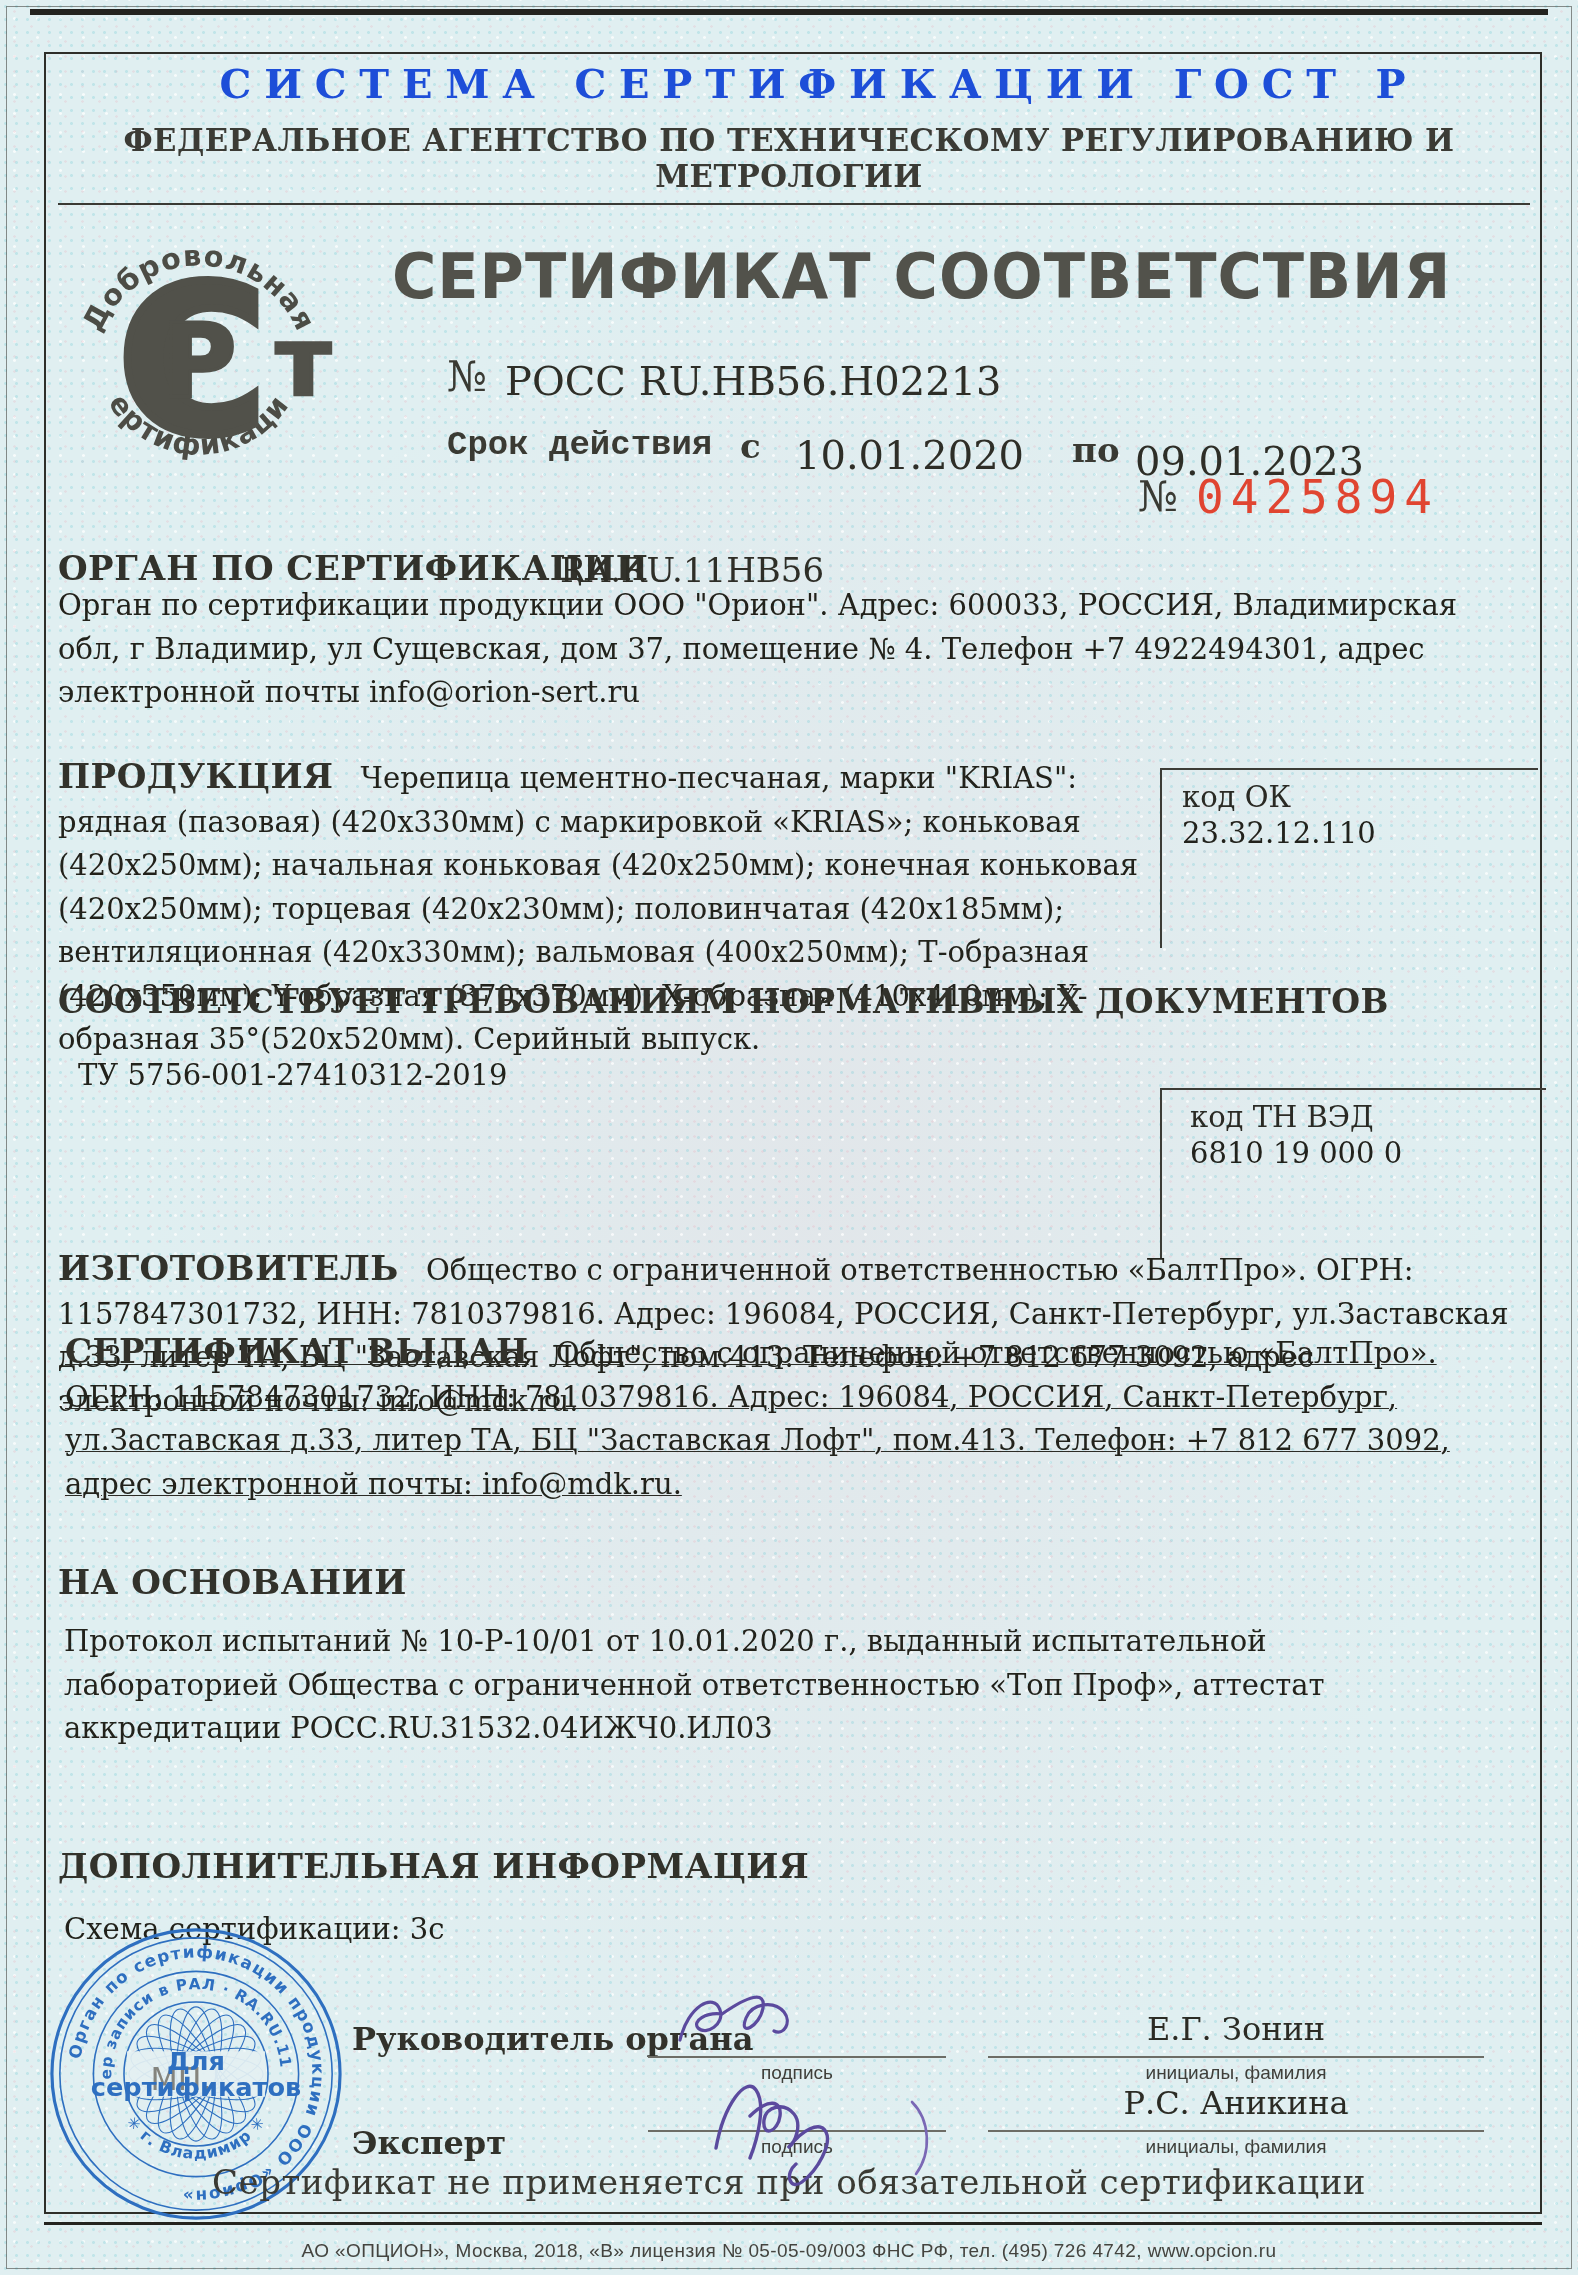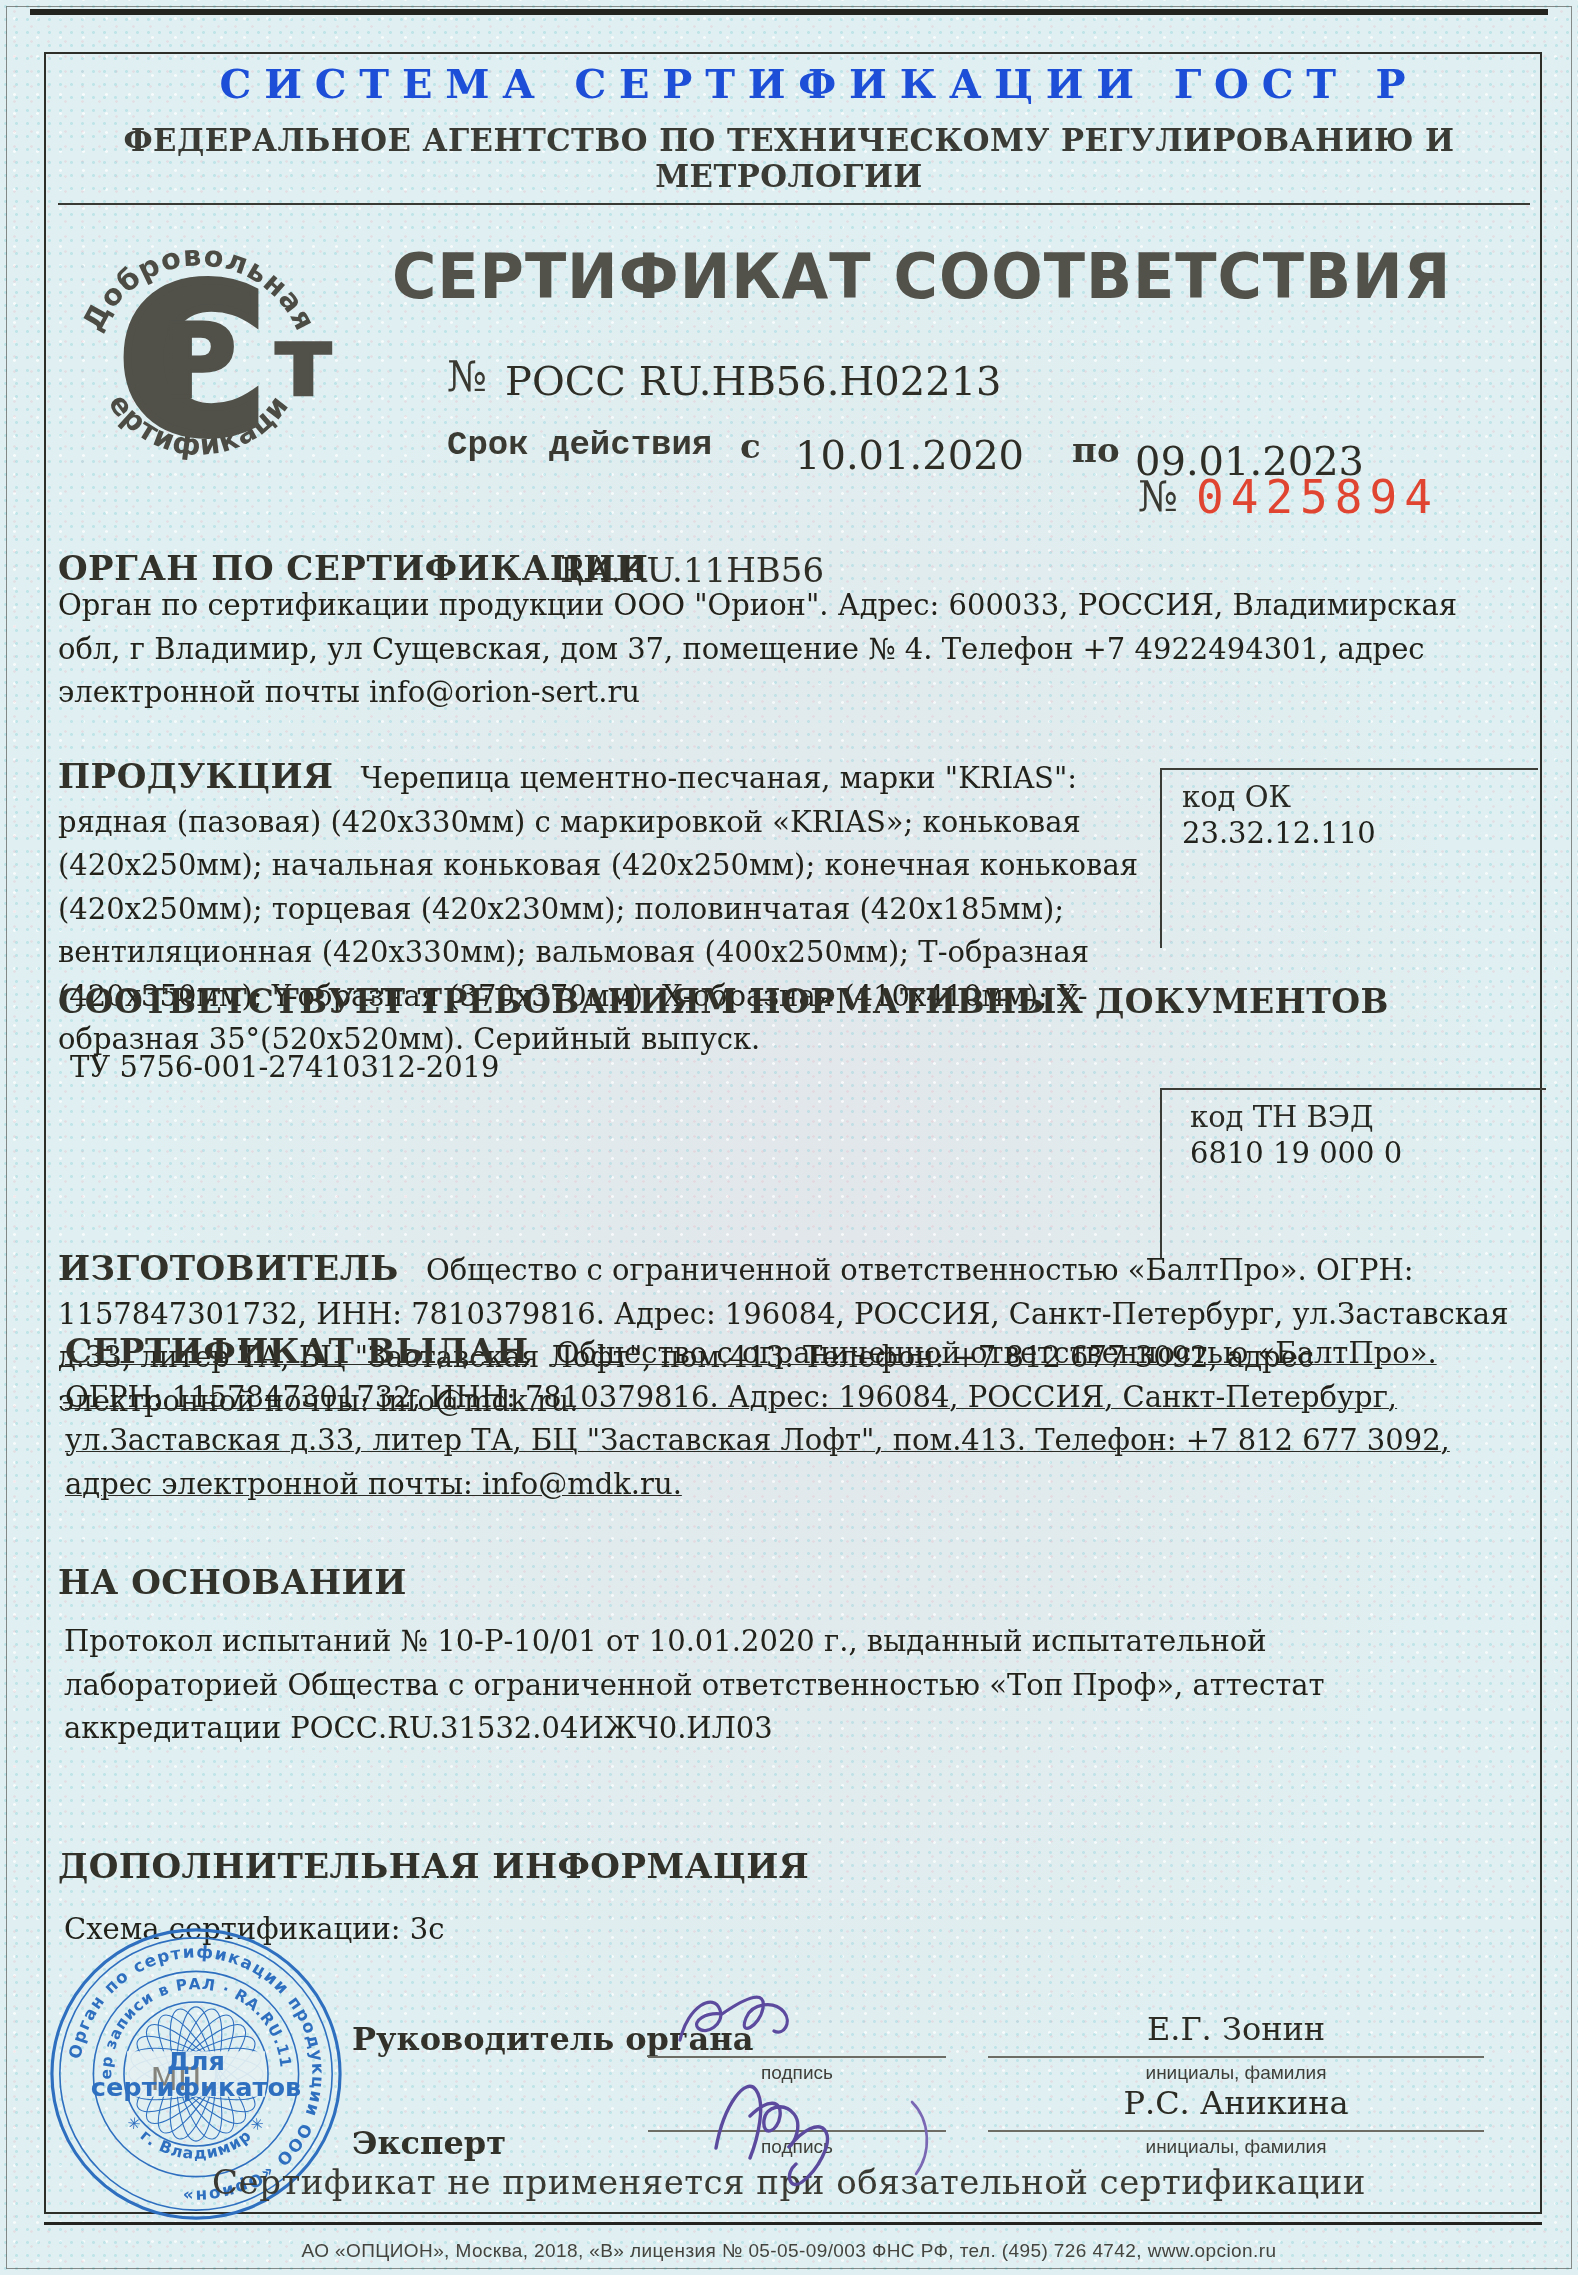--- a/index.html
+++ b/index.html
@@ -101,21 +101,21 @@
 <p class="abs flow" style="left:58px;top:756px;width:1108px;margin:0;">
   <span class="sec-label">ПРОДУКЦИЯ</span>
   <span class="bodytext">Черепица цементно-песчаная, марки "KRIAS": рядная (пазовая) (420х330мм) с маркировкой «KRIAS»; коньковая (420х250мм); начальная коньковая (420х250мм); конечная коньковая (420х250мм); торцевая (420х230мм); половинчатая (420х185мм); вентиляционная (420х330мм); вальмовая (400х250мм); Т-образная (420х350мм); Y-образная (370х370мм); Х-образная (410х410мм); Х-образная 35°(520х520мм). Серийный выпуск.</span>
 </p>
 <div class="abs code-box" style="left:1160px;top:768px;width:356px;height:168px;">
   <div class="cap">код ОК</div>
   <div class="val">23.32.12.110</div>
 </div>
 
 <span class="abs sec-label" style="left:58px;top:982px;font-size:33px;">СООТВЕТСТВУЕТ ТРЕБОВАНИЯМ НОРМАТИВНЫХ ДОКУМЕНТОВ</span>
-<p class="abs bodytext" style="left:62px;top:1038px;margin:8px;">ТУ 5756-001-27410312-2019</p>
+<p class="abs bodytext" style="left:62px;top:1038px;margin:16px;">ТУ 5756-001-27410312-2019</p>
 <div class="abs code-box" style="left:1160px;top:1088px;width:356px;height:158px;padding-left:28px;">
   <div class="cap">код ТН ВЭД</div>
   <div class="val">6810 19 000 0</div>
 </div>
 
 <p class="abs flow" style="left:58px;top:1248px;width:1452px;margin:0;">
   <span class="sec-label">ИЗГОТОВИТЕЛЬ</span>
   <span class="bodytext">Общество с ограниченной ответственностью «БалтПро». ОГРН: 1157847301732, ИНН: 7810379816. Адрес: 196084, РОССИЯ, Санкт-Петербург, ул.Заставская д.33, литер ТА, БЦ "Заставская Лофт", пом.413. Телефон: +7 812 677 3092, адрес электронной почты: info@mdk.ru.</span>
 </p>
 

